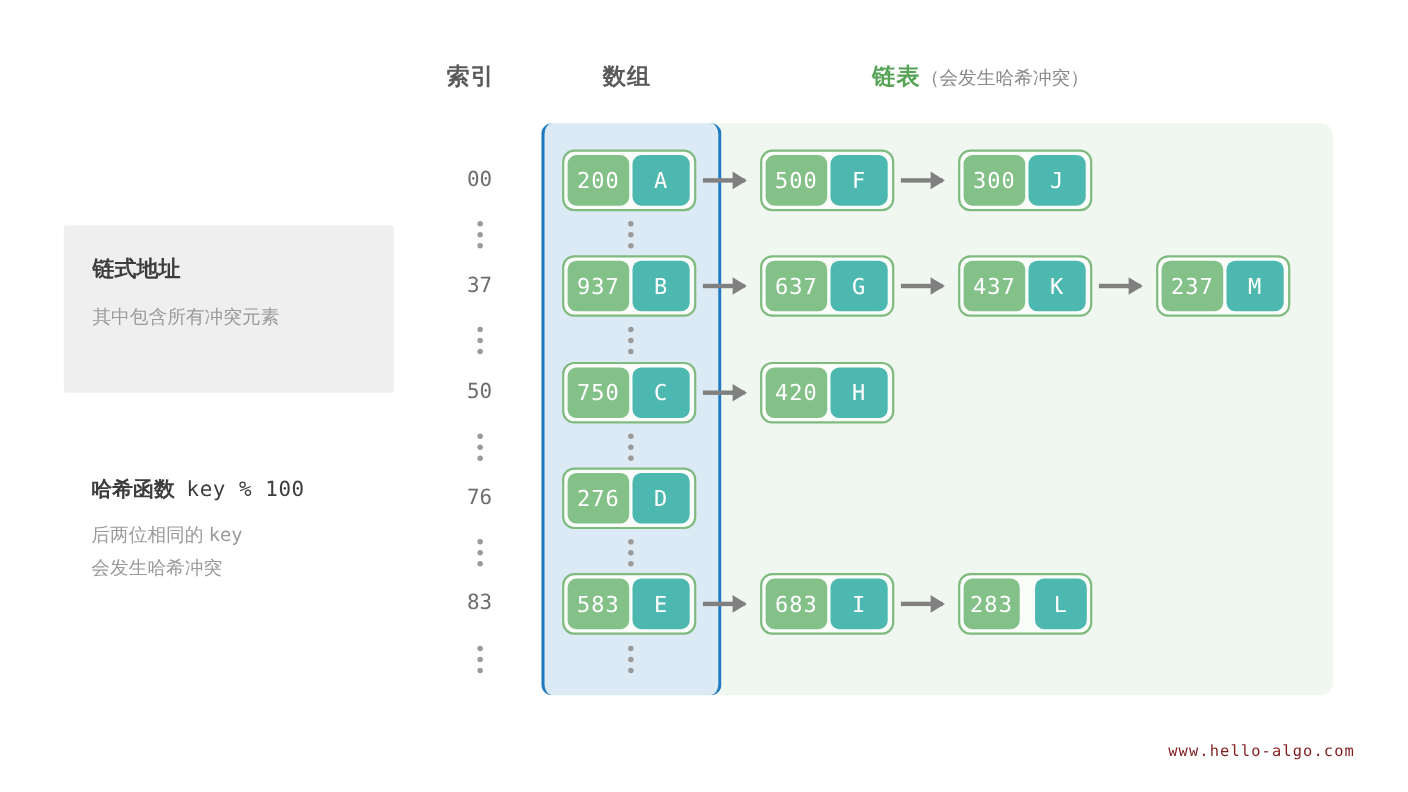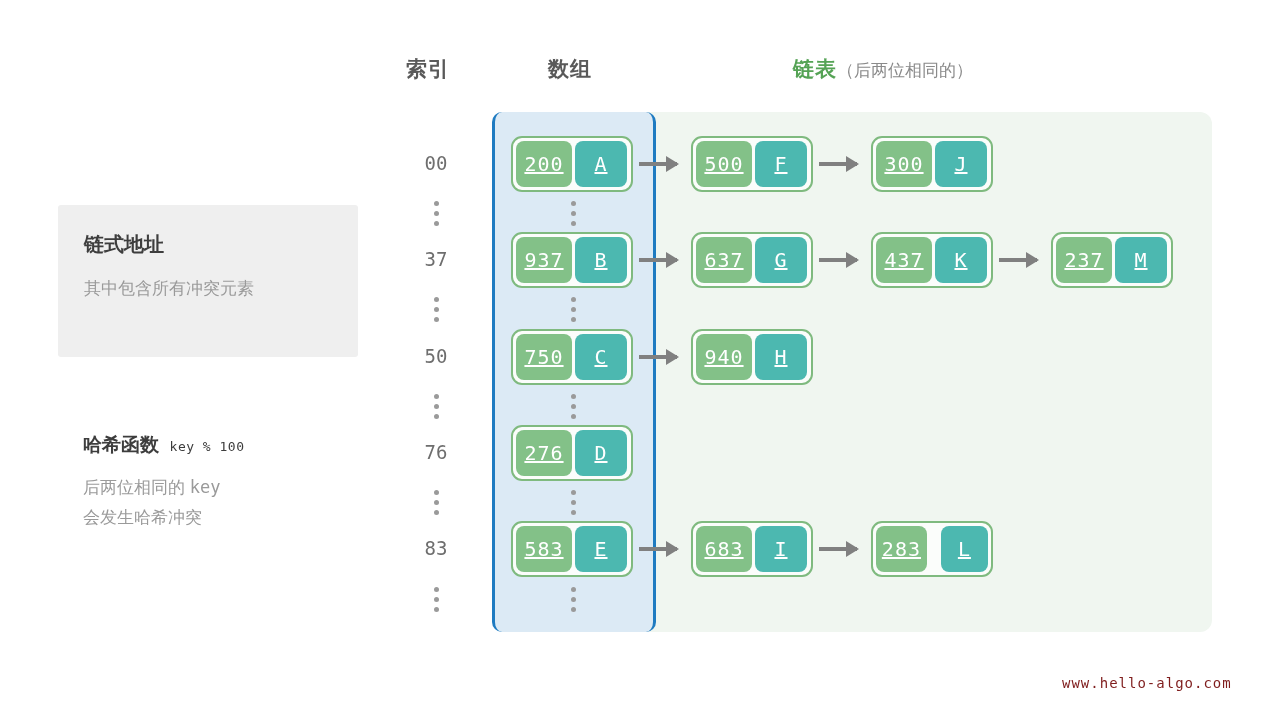--- a/index.html
+++ b/index.html
@@ -21,21 +21,21 @@
   #info-card{
     position:absolute;left:58px;top:205px;width:300px;height:152px;
     background:#efefef;border-radius:3px;
   }
   #info-title{position:absolute;left:26px;top:26px;font-size:20px;font-weight:bold;color:#3d3d3d;}
   #info-body{position:absolute;left:26px;top:68px;font-size:17px;color:#9a9a9a;line-height:32px;}
 
   
   #hash-block{position:absolute;left:83px;top:432px;width:300px;}
   #hash-title{font-size:19px;font-weight:bold;color:#3d3d3d;white-space:nowrap;}
-  #hash-title .code{font-family:"DejaVu Sans Mono","Liberation Mono",monospace;font-weight:normal;font-size:13px;letter-spacing:.5px;}
+  #hash-title .code{font-family:"DejaVu Sans Mono","Liberation Mono",monospace;font-weight:normal;font-size:19px;letter-spacing:.5px;}
   #hash-body{margin-top:14px;font-size:17px;color:#9a9a9a;line-height:30px;}
   #hash-body .code{font-family:"DejaVu Sans Mono","Liberation Mono",monospace;font-size:17px;}
 
   
   #list-panel{
     position:absolute;left:492px;top:112px;width:720px;height:520px;
     background:#f0f6f0;border-radius:12px;
   }
   #array-col{
     position:absolute;left:492px;top:112px;width:164px;height:520px;
@@ -59,21 +59,21 @@
   
   .row{position:absolute;left:0;height:56px;}
   .node{
     position:absolute;top:0;height:56px;
     background:#fbfdfb;border:2px solid #7fba7f;border-radius:11px;
     box-sizing:border-box;display:flex;align-items:center;padding:3px;
   }
   .cell{
     height:100%;border-radius:8px;display:flex;align-items:center;justify-content:center;
     color:#ffffff;font-family:"DejaVu Sans Mono","Liberation Mono",monospace;
-    font-size:20px;letter-spacing:1px;box-sizing:border-box;text-decoration:underline;
+    font-size:20px;letter-spacing:1px;box-sizing:border-box;
   }
   .cell.key{background:#83c188;width:56px;}
   .cell.val{background:#4cb8b0;width:52px;margin-left:3px;}
 
   .arrow{position:absolute;top:26px;height:4px;background:#808080;}
   .arrow::after{
     content:"";position:absolute;right:-2px;top:-6px;
     border-left:13px solid #808080;
     border-top:8px solid transparent;border-bottom:8px solid transparent;
   }
@@ -85,21 +85,21 @@
     font-size:14px;color:#7f1d1d;letter-spacing:1px;
   }
 </style>
 </head>
 <body>
 
 <div class="stage">
 
   <div class="hdr" id="hdr-index">索引</div>
   <div class="hdr" id="hdr-array">数组</div>
-  <div class="hdr" id="hdr-list"><span>链表</span><span class="sub">（后两位相同的）</span></div>
+  <div class="hdr" id="hdr-list"><span>链表</span><span class="sub">（会发生哈希冲突）</span></div>
 
   <div id="info-card">
     <div id="info-title">链式地址</div>
     <div id="info-body">
       <div>其中包含所有冲突元素</div>
     </div>
   </div>
 
   <div id="hash-block">
     <div id="hash-title"><span>哈希函数</span>&nbsp;&nbsp;<span class="code">key % 100</span></div>
@@ -173,21 +173,21 @@
         <i></i>
       </div>
       <div class="idx" style="top: 345px;">50</div>
       <div class="row" style="top: 329px; width: 1280px;">
         <div class="node" style="left: 511px; width: 122px;">
           <div class="cell key">750</div>
           <div class="cell val">C</div>
         </div>
         <div class="arrow" style="left: 639px; width: 38px;"></div>
         <div class="node" style="left: 691px; width: 122px;">
-          <div class="cell key">940</div>
+          <div class="cell key">420</div>
           <div class="cell val">H</div>
         </div>
       </div>
       <div class="vdots" style="left: 434px; top: 394px;">
         <i></i>
         <i></i>
         <i></i>
       </div>
       <div class="vdots" style="left: 571px; top: 394px;">
         <i></i>

